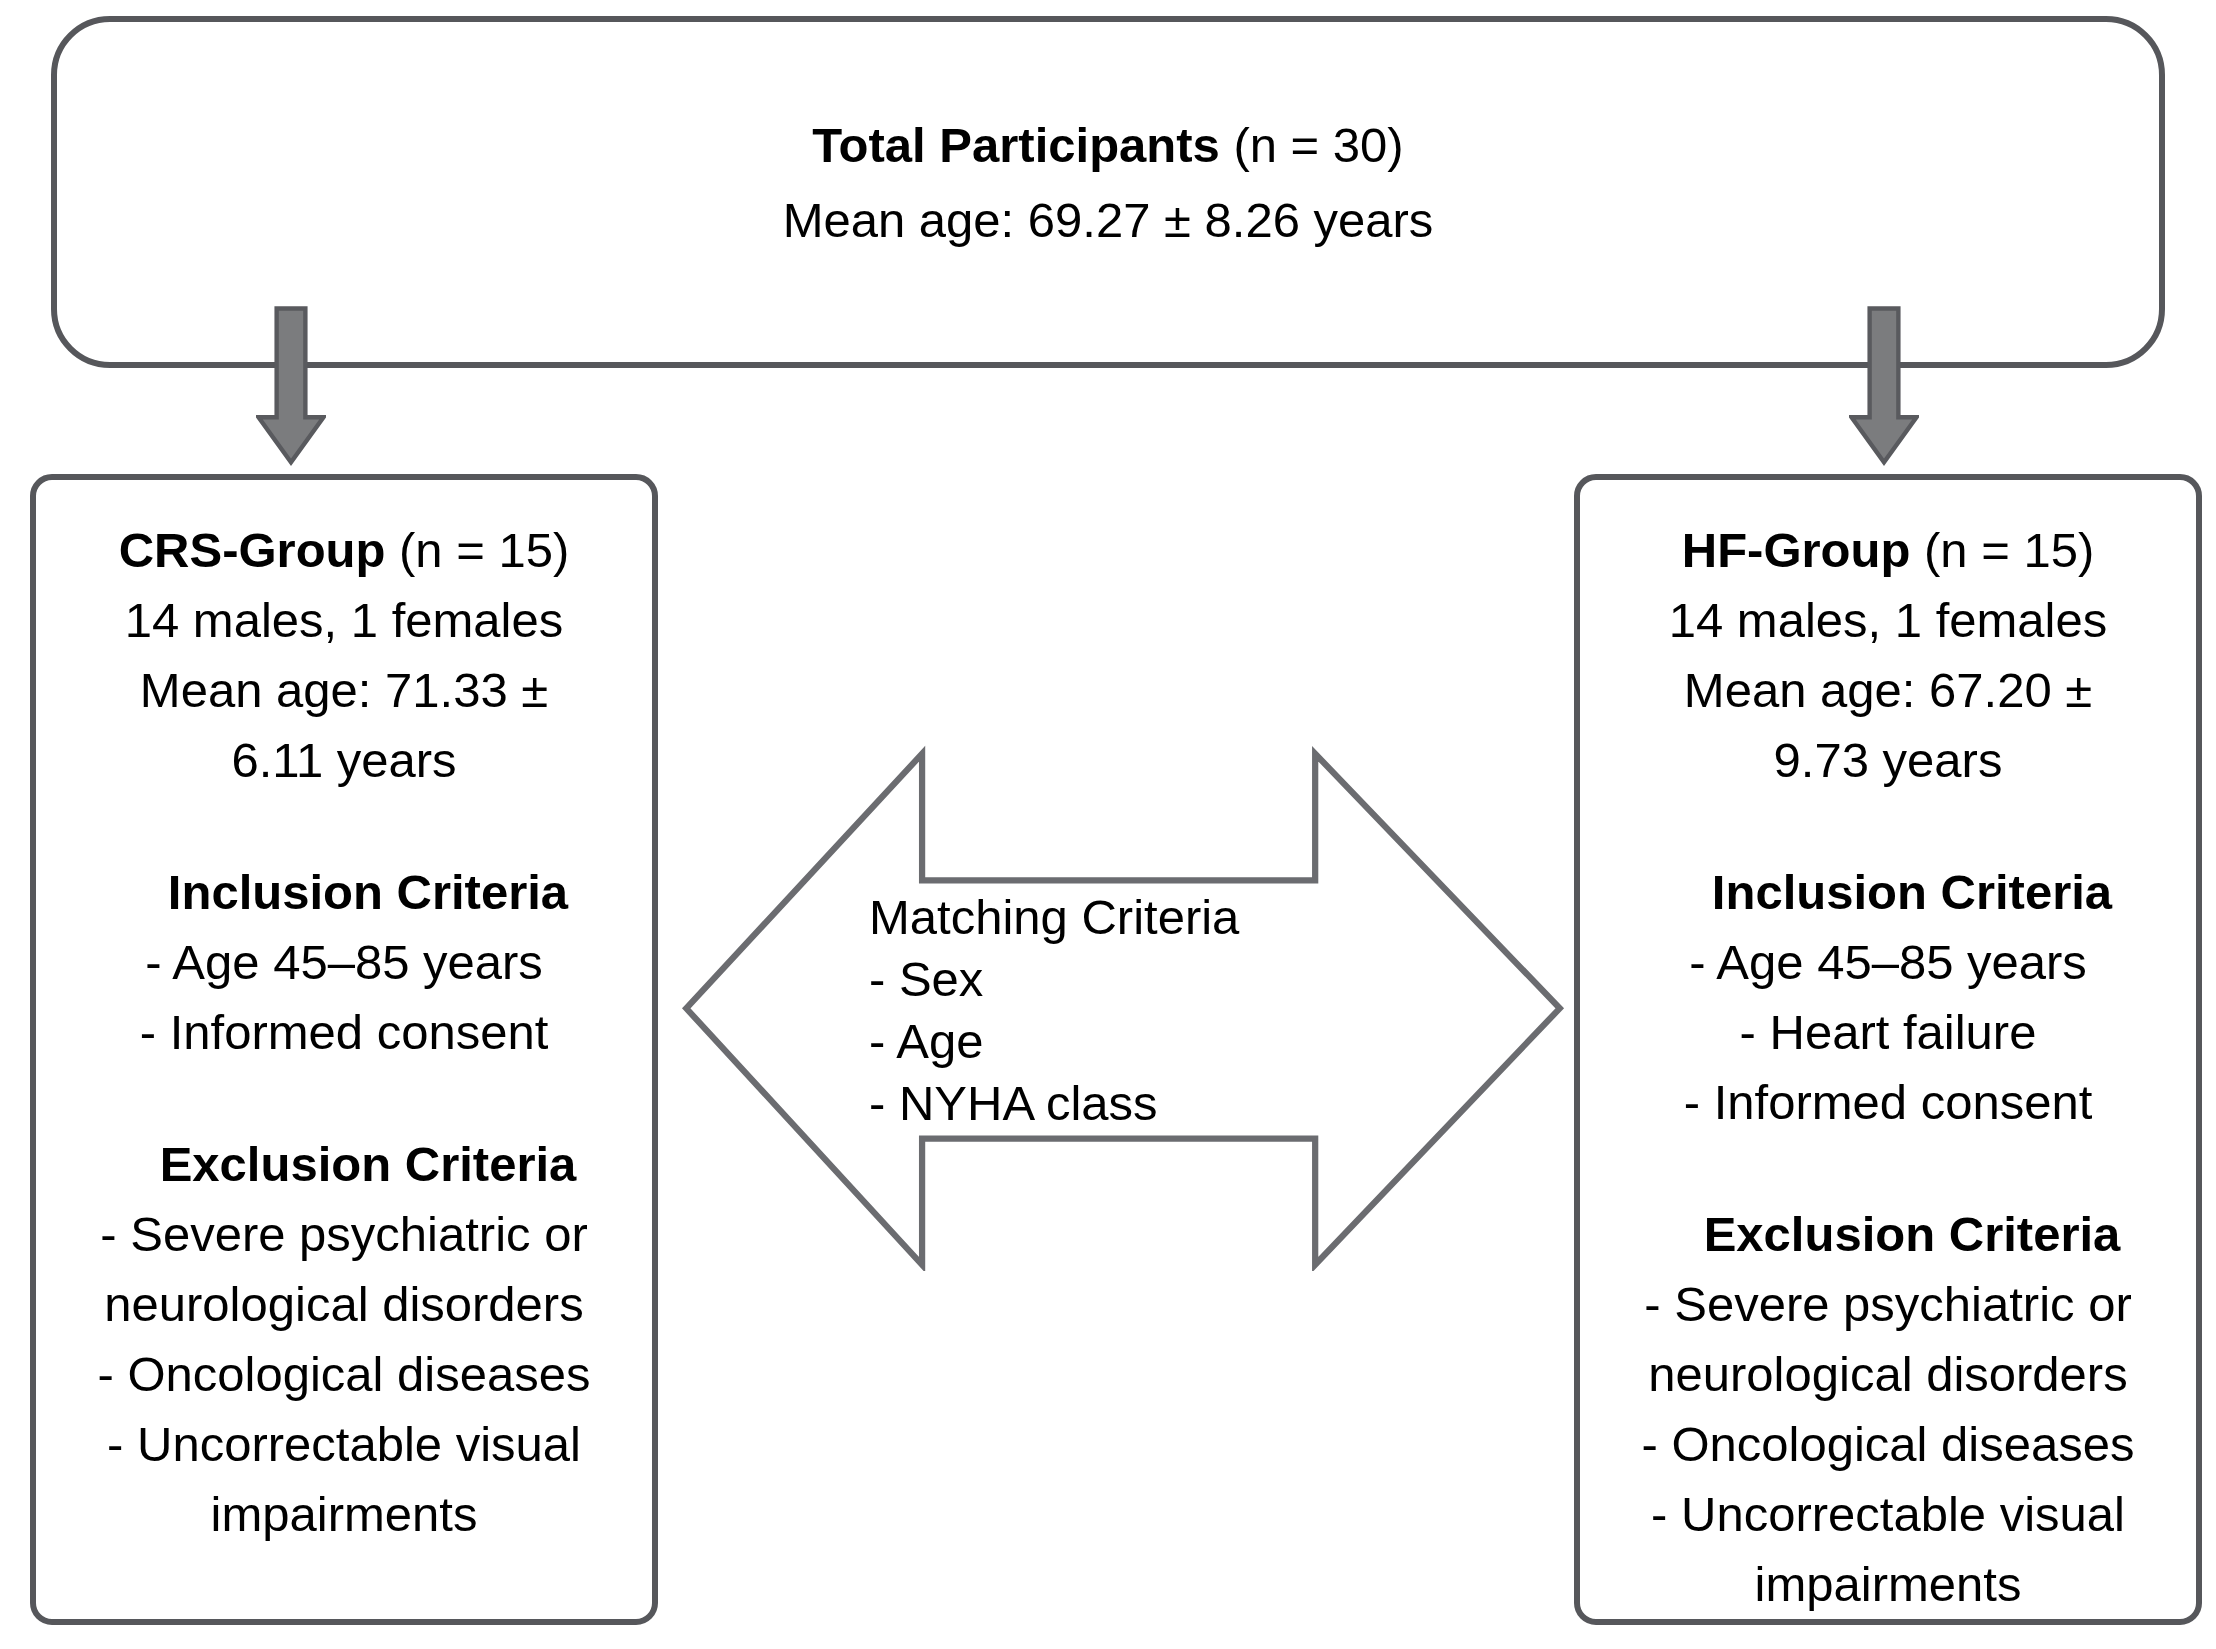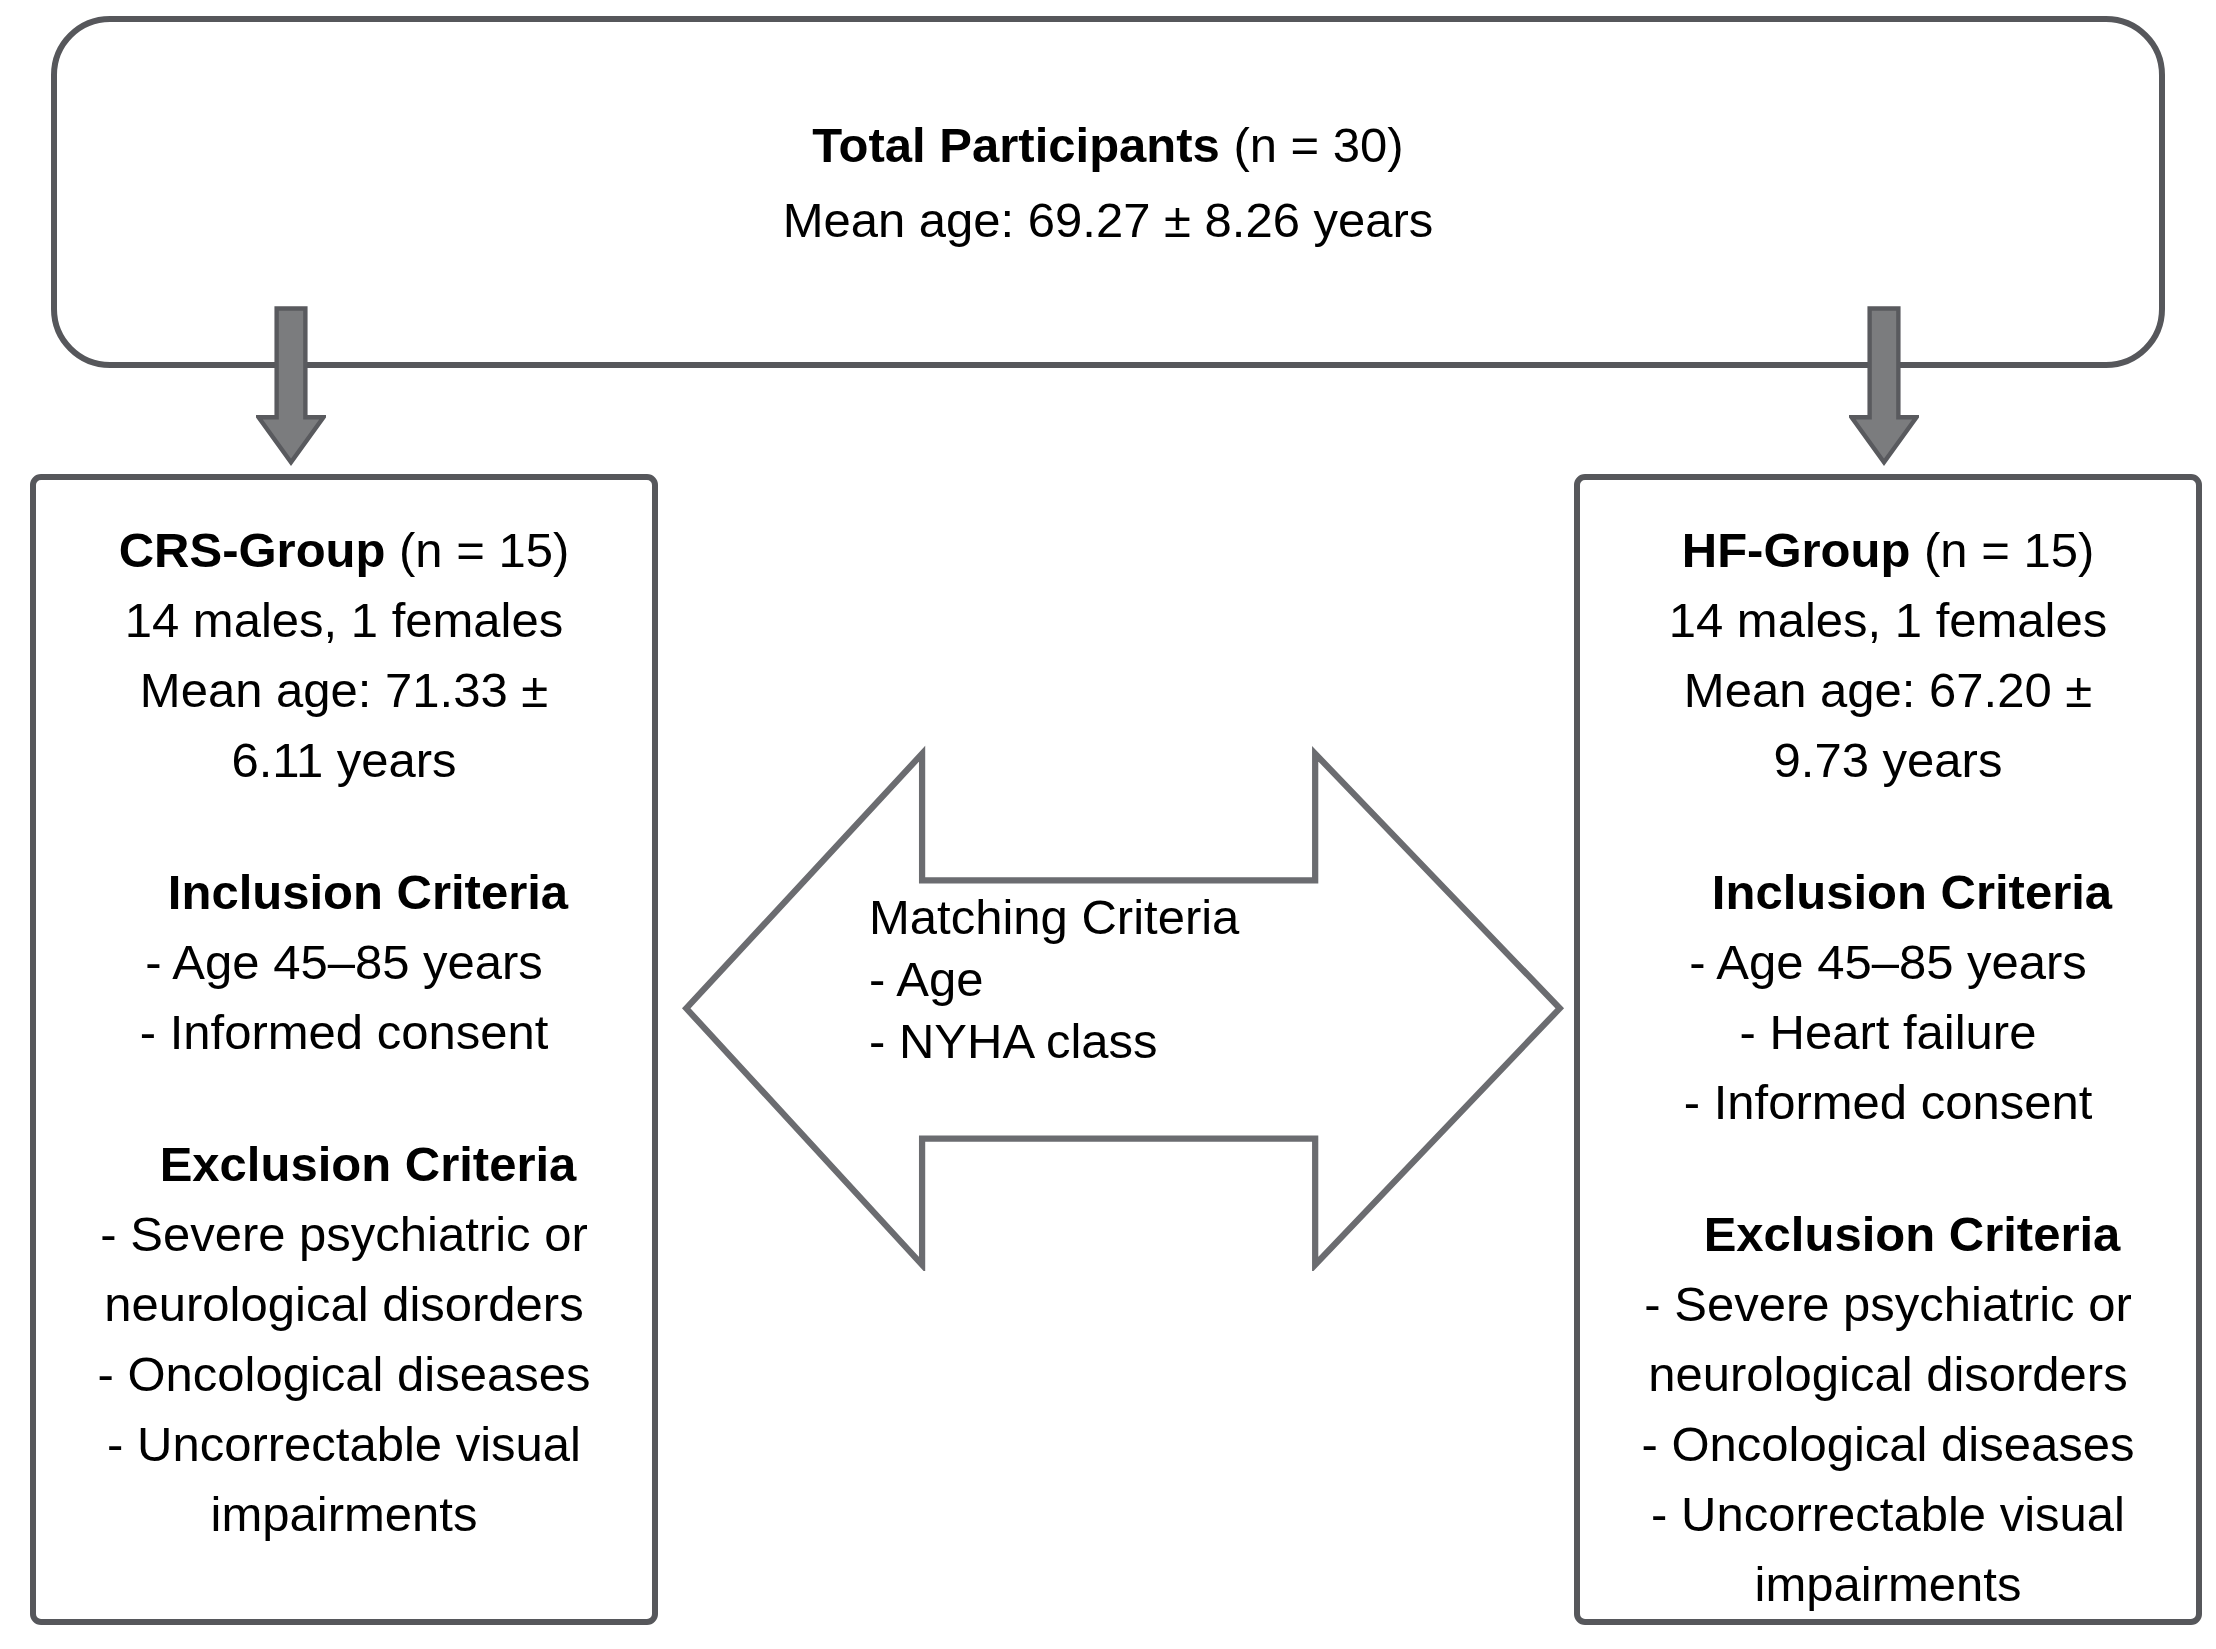--- a/index.html
+++ b/index.html
@@ -27,21 +27,21 @@
   }
   .top-box{
     left:51px;top:15.6px;width:2114px;height:352px;
     border-radius:59px;
     display:flex;flex-direction:column;justify-content:center;align-items:center;
     padding-bottom:17.5px;
   }
   .top-box .line{line-height:75px;}
   .side-box{
     width:628px;top:474px;height:1151px;
-    border-radius:11px;
+    border-radius:22px;
     padding-top:35px;
     text-align:center;
   }
   .left-box{left:30px;}
   .right-box{left:1574px;}
   .line{font-size:49px;line-height:70px;white-space:nowrap;}
   .side-box .line{white-space:normal;}
   .header{font-weight:bold;margin-top:62px;margin-left:48px;}
   .bold{font-weight:bold;}
   .down-arrow{position:absolute;top:306px;width:70px;height:160px;}
@@ -119,18 +119,19 @@
     <div class="line">- Oncological diseases</div>
     <div class="line">- Uncorrectable visual</div>
     <div class="line">impairments</div>
   </div>
 
   <svg class="match-arrow-svg" viewBox="0 0 1420 843" aria-hidden="true">
     <polygon points="10,422 388,14 388,217 1018,217 1018,14 1410,422 1018,833 1018,631 388,631 388,833"></polygon>
   </svg>
   <div class="match-text">
     <div class="line">Matching Criteria</div>
+    <div class="line">- Sex</div>
     <div class="line">- Age</div>
     <div class="line">- NYHA class</div>
   </div>
 
 </div>
 
 
 </body></html>

